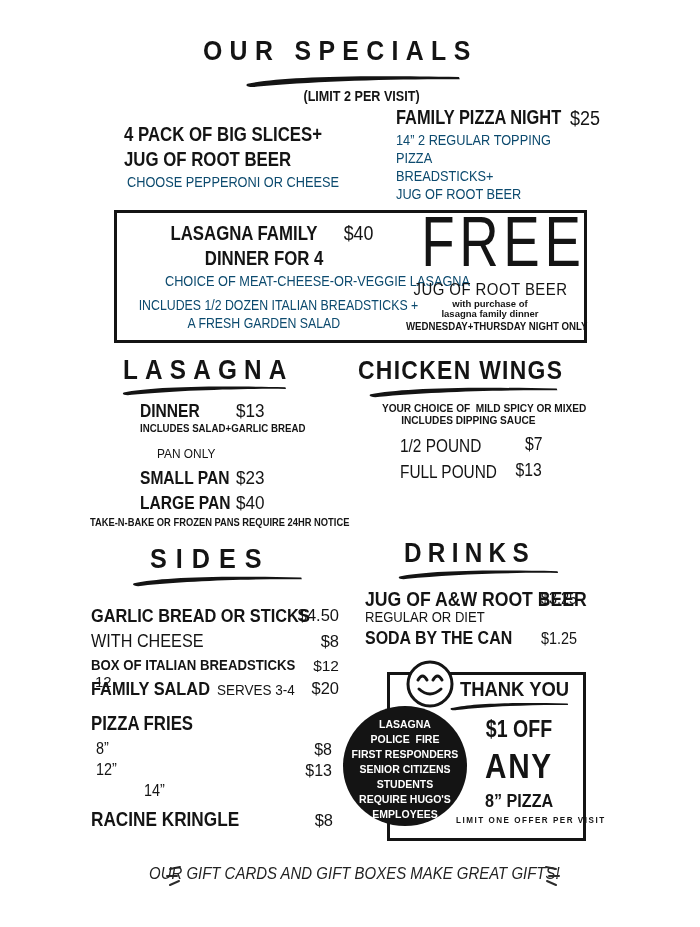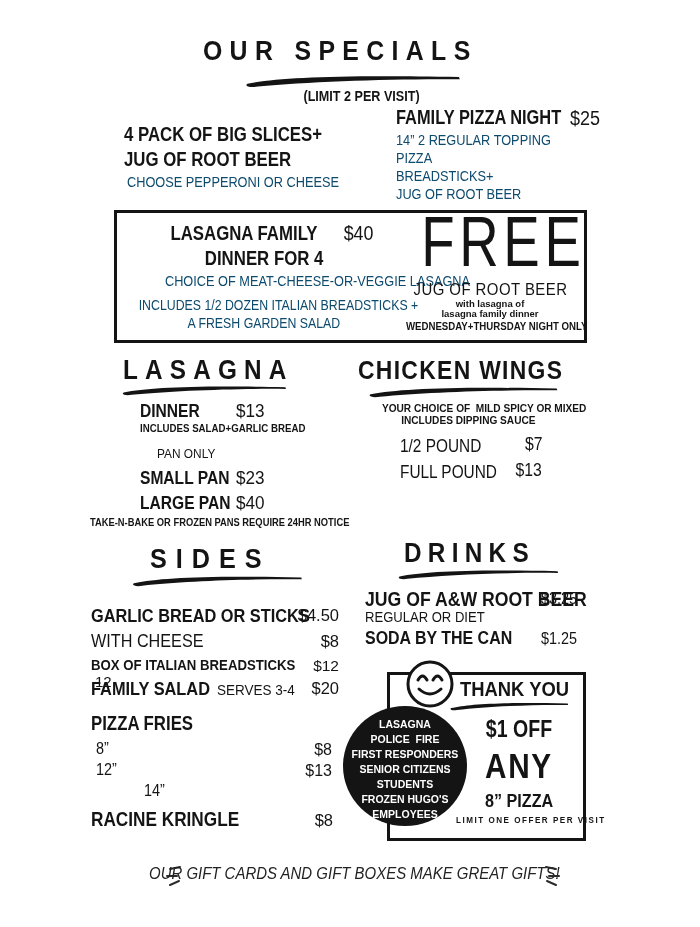--- a/index.html
+++ b/index.html
@@ -89,21 +89,21 @@
     <span class="cxc s78">FREE</span>
   </div>
 
   <div class="abs center muted" style="left:114px;top:315px;width:300px;font-size:14.5px;">
     <span class="cxc s85">A FRESH GARDEN SALAD</span>
   </div>
   <div class="abs center" style="left:398px;top:280px;width:184px;font-size:17px;letter-spacing:.5px;">
     <span class="cxc s88">JUG OF ROOT BEER</span>
   </div>
   <div class="abs center" style="left:398px;top:298px;width:184px;font-size:9.5px;font-weight:700;">
-    <span class="cxc">with lasagna of</span>
+    <span class="cxc">with purchase of</span>
   </div>
   <div class="abs center" style="left:398px;top:308px;width:184px;font-size:9.5px;font-weight:700;">
     <span class="cxc">lasagna family dinner</span>
   </div>
   <div class="abs center" style="left:398px;top:320px;width:184px;font-size:10.5px;font-weight:600;">
     <span class="cxc s92">WEDNESDAY+THURSDAY NIGHT ONLY</span>
   </div>
 
   <div class="abs" style="left:123px;top:355px;font-size:27px;font-weight:800;letter-spacing:8px;">
     <span class="cx s90">LASAGNA</span>
@@ -249,21 +249,21 @@
   <svg class="swoosh" style="left:447px;top:700px;z-index:2;" width="124" height="11" viewBox="0 0 300 22" preserveAspectRatio="none">
     <path d="M10 16 C 55 8, 125 4, 292 7 L 293 10 C 205 9, 92 13, 24 20 C 13 22, 5 19, 10 16 Z"></path>
   </svg>
 
   <div class="abs" style="left:343px;top:706px;width:124px;height:120px;border-radius:50%;background:#141414;z-index:2;color:#ffffff;text-align:center;box-sizing:border-box;padding-top:11px;font-size:10.5px;font-weight:600;line-height:15px;">
     <div class="circle-line">LASAGNA</div>
     <div class="circle-line">POLICE  FIRE</div>
     <div class="circle-line">FIRST RESPONDERS</div>
     <div class="circle-line">SENIOR CITIZENS</div>
     <div class="circle-line">STUDENTS</div>
-    <div class="circle-line">FROZEN HUGO'S</div>
+    <div class="circle-line">REQUIRE HUGO'S</div>
     <div class="circle-line">EMPLOYEES</div>
   </div>
 
   <div class="abs center" style="left:460px;top:716px;width:118px;font-size:23px;font-weight:800;z-index:2;">
     <span class="cxc s85">$1 OFF</span>
   </div>
   <div class="abs center" style="left:460px;top:746px;width:118px;font-size:35px;font-weight:800;letter-spacing:2px;z-index:2;">
     <span class="cxc s85">ANY</span>
   </div>
   <div class="abs center" style="left:460px;top:790px;width:118px;font-size:19px;font-weight:800;z-index:2;">

